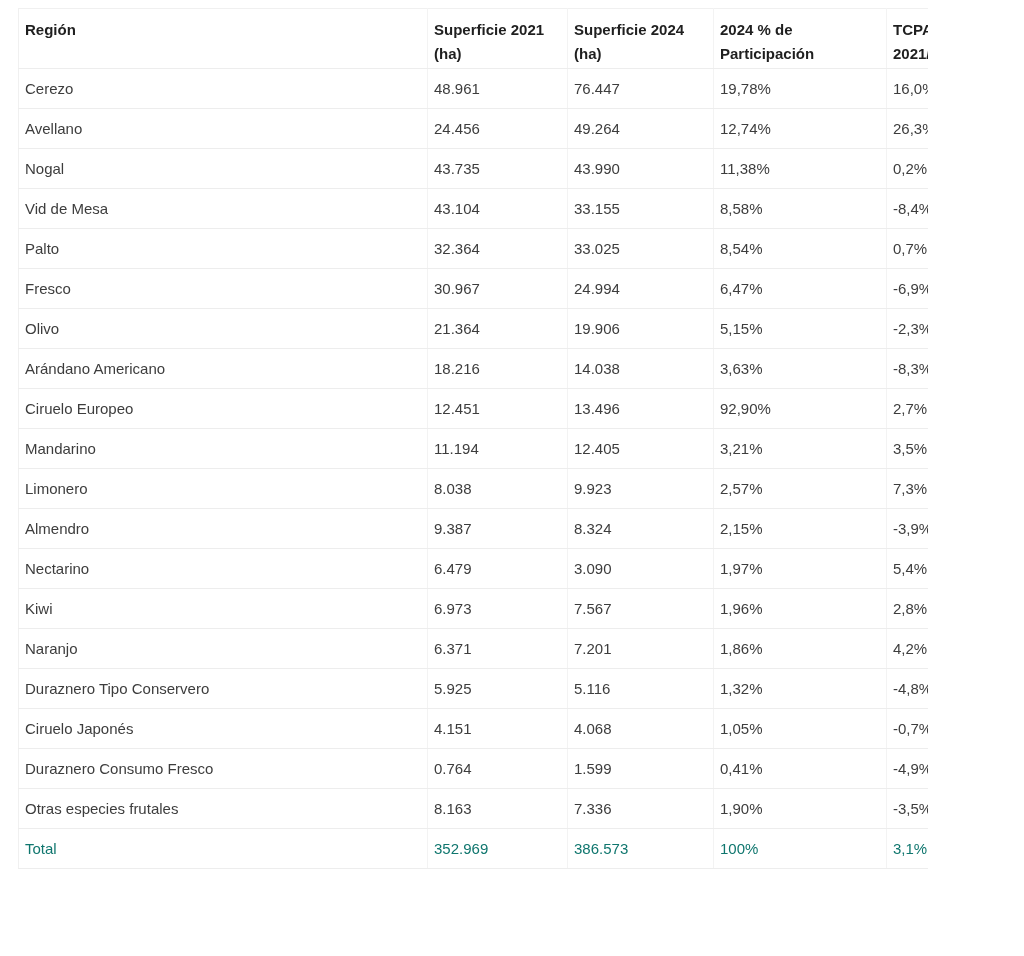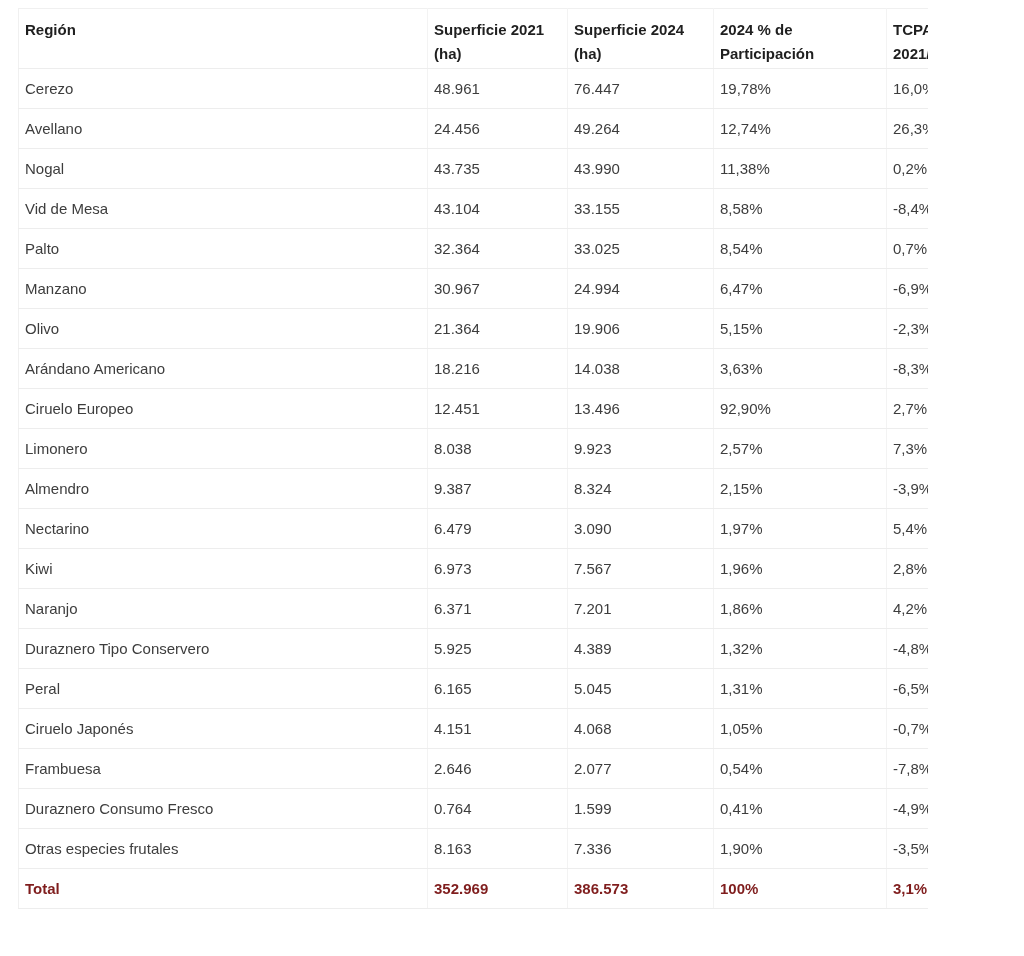--- a/index.html
+++ b/index.html
@@ -49,22 +49,22 @@
   td {
     font-size: 15px;
     font-weight: 400;
     color: #3d3d3d;
     padding: 11px 6px 10px 6px;
     line-height: 18px;
     height: 40px;
     white-space: nowrap;
   }
   tr.total-row td {
-    font-weight: 700;
-    color: #7f1d1d;
+    font-weight: 400;
+    color: #0f766e;
   }
 </style>
 </head>
 <body>
 
 <div class="page">
   <div class="table-wrap">
     <table class="data-table">
       <colgroup>
         <col style="width:409px">
@@ -116,21 +116,21 @@
     <td>-8,4%</td>
   </tr>
           <tr>
     <td>Palto</td>
     <td>32.364</td>
     <td>33.025</td>
     <td>8,54%</td>
     <td>0,7%</td>
   </tr>
           <tr>
-    <td>Manzano</td>
+    <td>Fresco</td>
     <td>30.967</td>
     <td>24.994</td>
     <td>6,47%</td>
     <td>-6,9%</td>
   </tr>
           <tr>
     <td>Olivo</td>
     <td>21.364</td>
     <td>19.906</td>
     <td>5,15%</td>
@@ -144,20 +144,27 @@
     <td>-8,3%</td>
   </tr>
           <tr>
     <td>Ciruelo Europeo</td>
     <td>12.451</td>
     <td>13.496</td>
     <td>92,90%</td>
     <td>2,7%</td>
   </tr>
           <tr>
+    <td>Mandarino</td>
+    <td>11.194</td>
+    <td>12.405</td>
+    <td>3,21%</td>
+    <td>3,5%</td>
+  </tr>
+          <tr>
     <td>Limonero</td>
     <td>8.038</td>
     <td>9.923</td>
     <td>2,57%</td>
     <td>7,3%</td>
   </tr>
           <tr>
     <td>Almendro</td>
     <td>9.387</td>
     <td>8.324</td>
@@ -181,44 +188,30 @@
           <tr>
     <td>Naranjo</td>
     <td>6.371</td>
     <td>7.201</td>
     <td>1,86%</td>
     <td>4,2%</td>
   </tr>
           <tr>
     <td>Duraznero Tipo Conservero</td>
     <td>5.925</td>
-    <td>4.389</td>
+    <td>5.116</td>
     <td>1,32%</td>
     <td>-4,8%</td>
-  </tr>
-          <tr>
-    <td>Peral</td>
-    <td>6.165</td>
-    <td>5.045</td>
-    <td>1,31%</td>
-    <td>-6,5%</td>
   </tr>
           <tr>
     <td>Ciruelo Japonés</td>
     <td>4.151</td>
     <td>4.068</td>
     <td>1,05%</td>
     <td>-0,7%</td>
-  </tr>
-          <tr>
-    <td>Frambuesa</td>
-    <td>2.646</td>
-    <td>2.077</td>
-    <td>0,54%</td>
-    <td>-7,8%</td>
   </tr>
           <tr>
     <td>Duraznero Consumo Fresco</td>
     <td>0.764</td>
     <td>1.599</td>
     <td>0,41%</td>
     <td>-4,9%</td>
   </tr>
           <tr>
     <td>Otras especies frutales</td>

